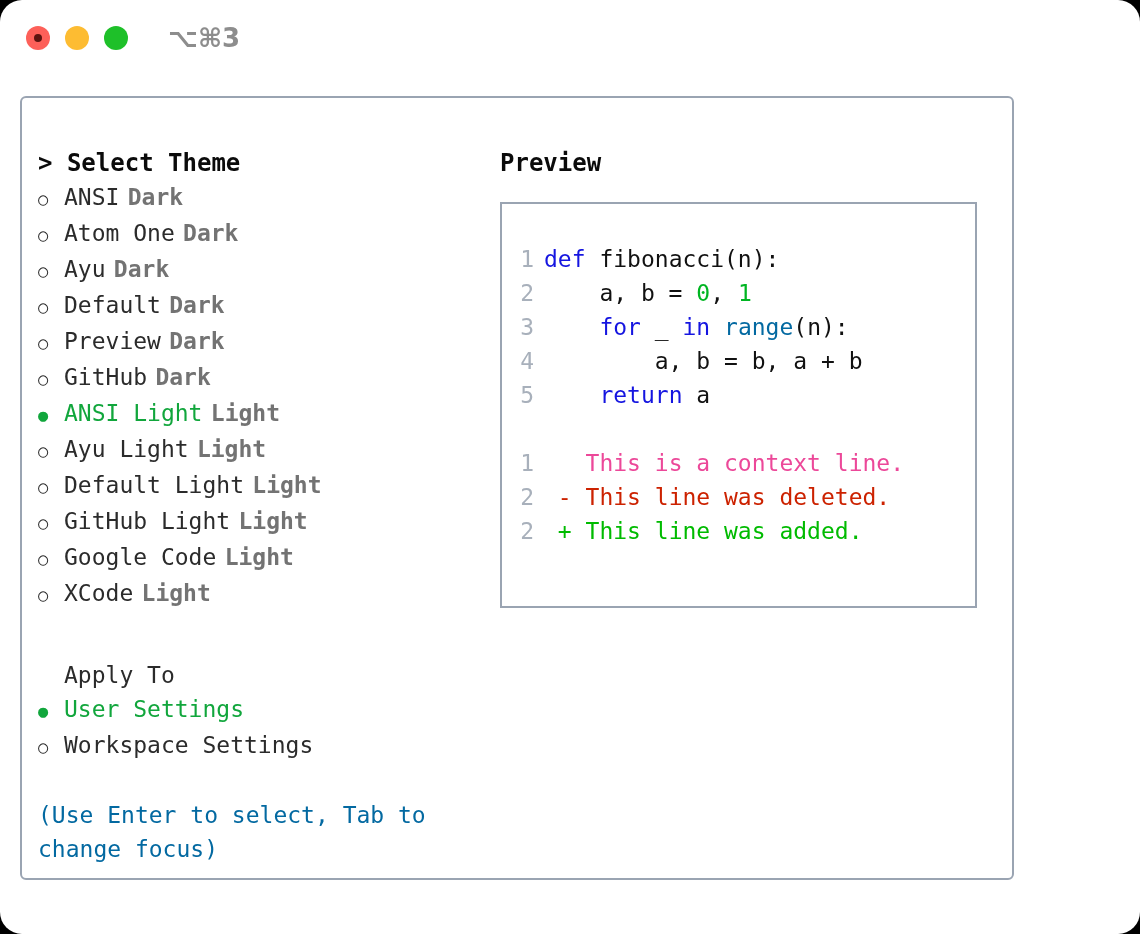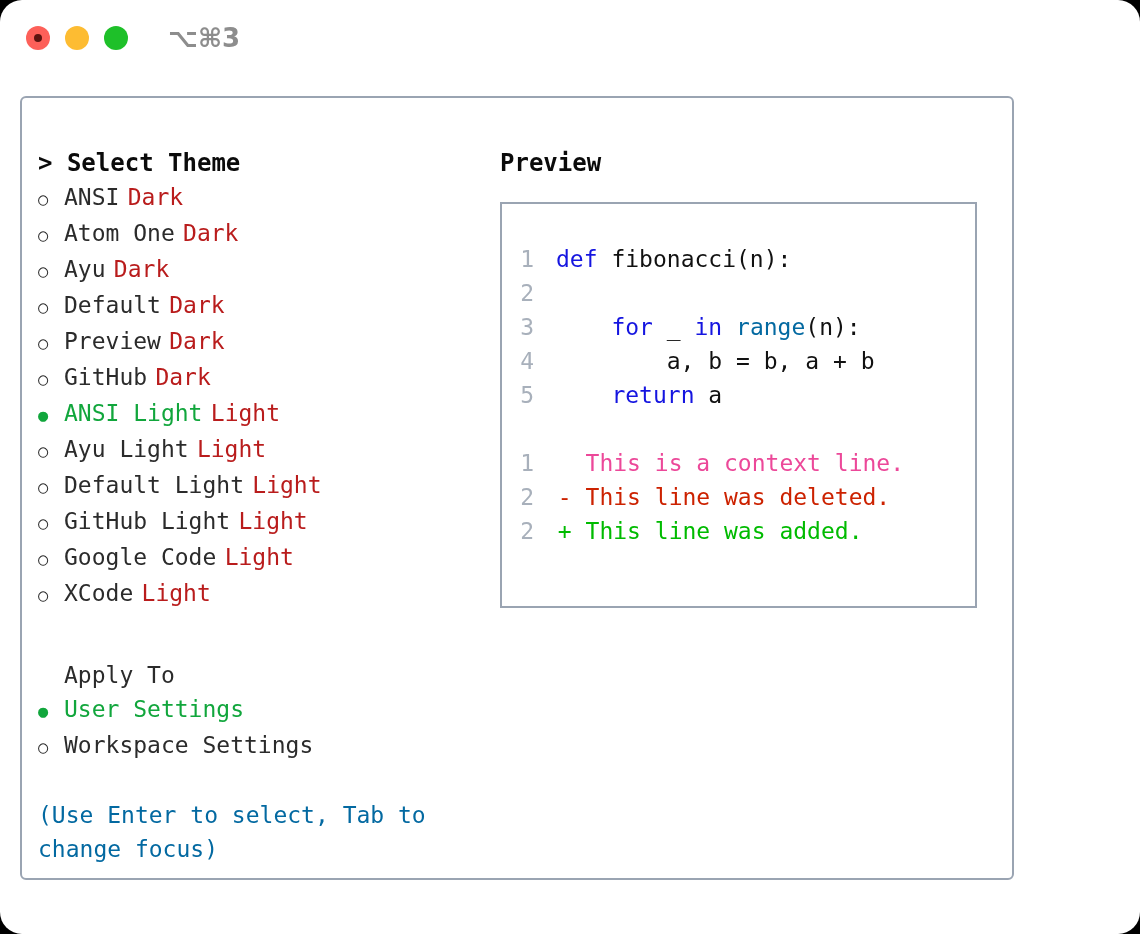--- a/index.html
+++ b/index.html
@@ -113,22 +113,23 @@
     width: 26px;
     flex: 0 0 26px;
     font-size: 17px;
     line-height: 34px;
     color: #2b2b2b;
   }
   .opt-row.selected .opt-marker,
   .opt-row.selected .opt-label { color: #11a63c; }
   .opt-label  { color: #2b2b2b; }
   .opt-variant {
-    color: #b91c1c;
+    color: #737373;
     margin-left: 0.6ch;
+    font-weight: bold;
   }
 
   .subsection {
     margin-top: 46px;
   }
   .subsection-title {
     font-size: 23px;
     line-height: 34px;
     color: #2b2b2b;
     padding-left: 26px;
@@ -176,21 +177,21 @@
   }
   .ln {
     display: inline-block;
     width: 42px;
     flex: 0 0 42px;
     text-align: right;
     color: #a8b0bb;
     padding-right: 10px;
     box-sizing: border-box;
   }
-  .code-text { color: #111111; margin-left: 12px; }
+  .code-text { color: #111111; }
 
   .tok-kw   { color: #1515e0; }
   .tok-fn   { color: #0369a1; }
   .tok-num  { color: #00b522; }
   .tok-plain{ color: #111111; }
 
   .spacer-line { height: 34px; }
 
   .diff-ctx  { color: #ec4899; }
   .diff-del  { color: #cc2200; }
@@ -241,21 +242,21 @@
 
       <div class="hint">(Use Enter to select, Tab to change focus)</div>
     </div>
 
     <div class="right-col">
       <div class="preview-title">Preview</div>
 
       <div class="preview-box">
         <div id="code-block">
             <div class="code-line"><span class="ln">1</span><span class="code-text"><span class="tok-kw">def </span><span class="tok-plain">fibonacci(n):</span></span></div>
-            <div class="code-line"><span class="ln">2</span></div>
+            <div class="code-line"><span class="ln">2</span><span class="code-text"><span class="tok-plain">    a, b = </span><span class="tok-num">0</span><span class="tok-plain">, </span><span class="tok-num">1</span></span></div>
             <div class="code-line"><span class="ln">3</span><span class="code-text"><span class="tok-plain">    </span><span class="tok-kw">for</span><span class="tok-plain"> _ </span><span class="tok-kw">in</span><span class="tok-plain"> </span><span class="tok-fn">range</span><span class="tok-plain">(n):</span></span></div>
             <div class="code-line"><span class="ln">4</span><span class="code-text"><span class="tok-plain">        a, b = b, a + b</span></span></div>
             <div class="code-line"><span class="ln">5</span><span class="code-text"><span class="tok-plain">    </span><span class="tok-kw">return</span><span class="tok-plain"> a</span></span></div>
           </div>
         <div class="spacer-line"></div>
         <div id="diff-block">
             <div class="code-line"><span class="ln">1</span><span class="diff-ctx">   </span><span class="diff-ctx">This is a context line.</span></div>
             <div class="code-line"><span class="ln">2</span><span class="diff-del"> - </span><span class="diff-del">This line was deleted.</span></div>
             <div class="code-line"><span class="ln">2</span><span class="diff-add"> + </span><span class="diff-add">This line was added.</span></div>
           </div>

